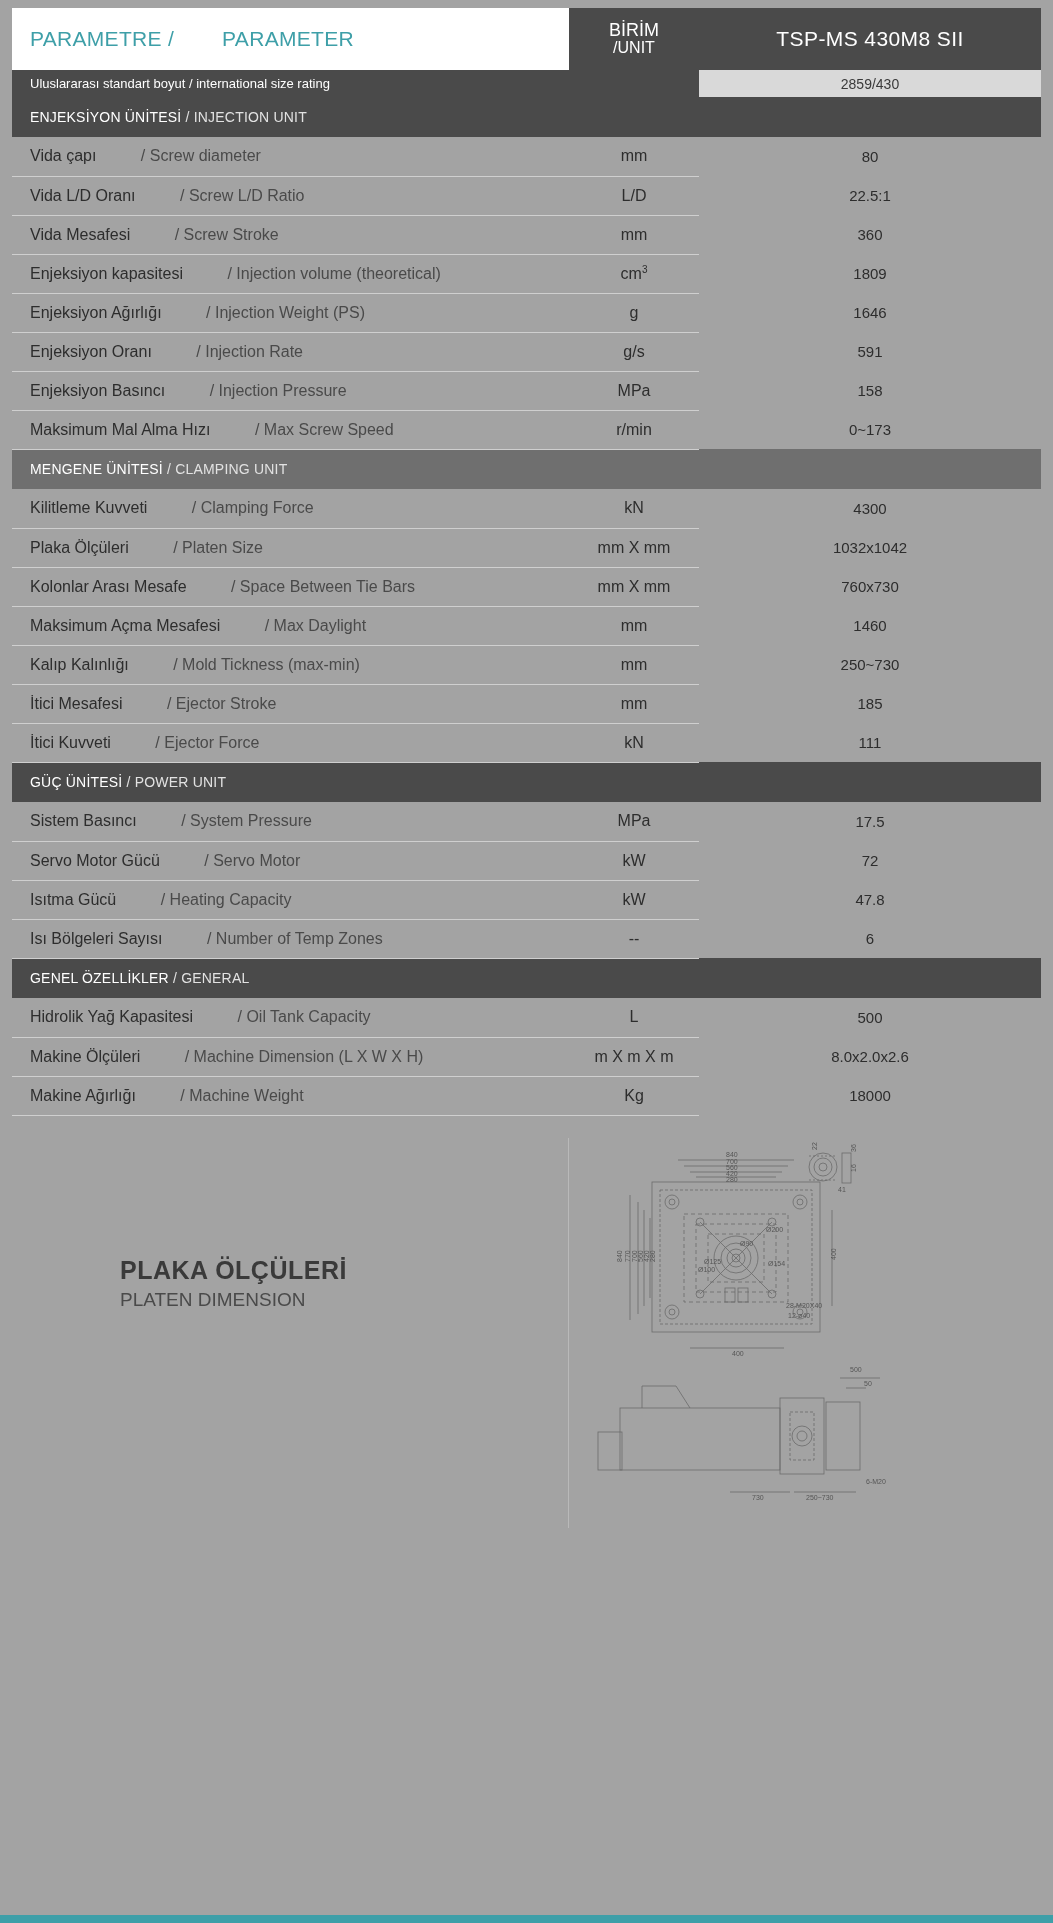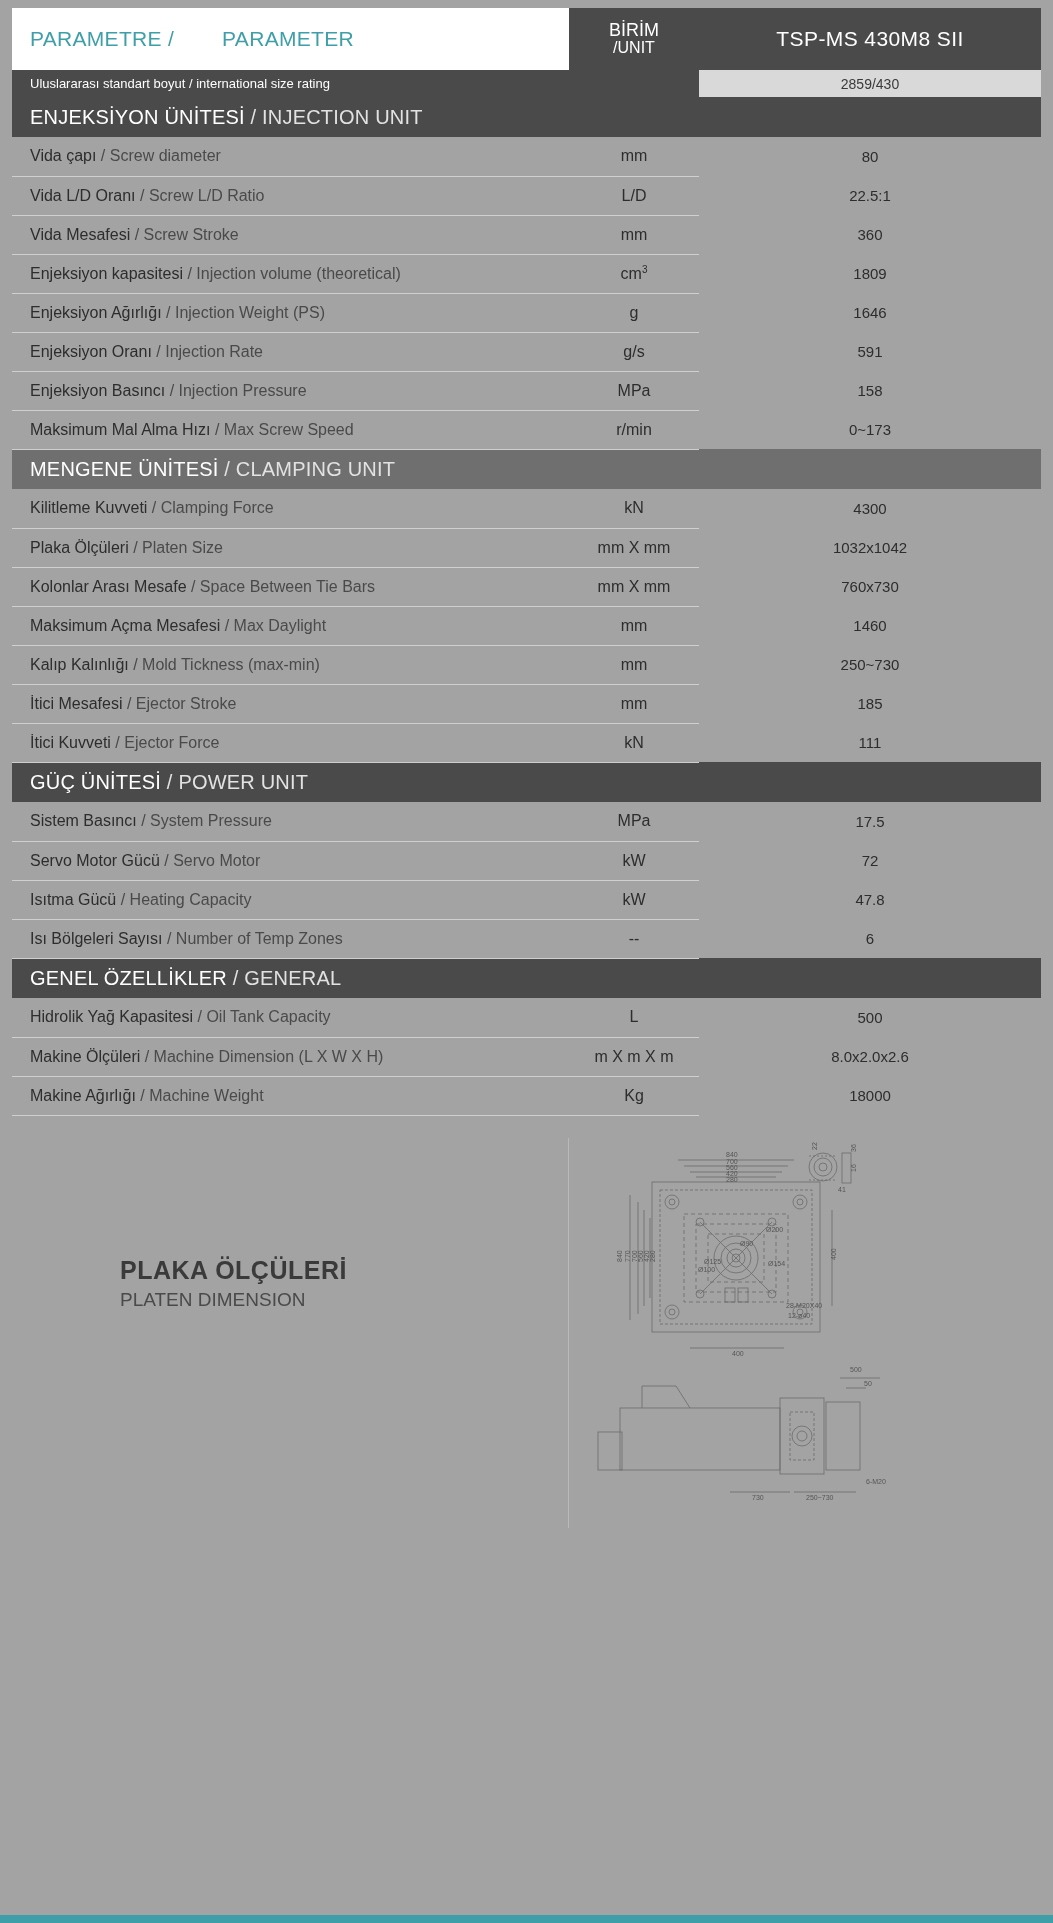--- a/index.html
+++ b/index.html
@@ -81,21 +81,21 @@
   
   tr.section td {
     height: 40px;
     padding: 0;
     border: none;
     vertical-align: middle;
   }
   tr.section td.sec-param {
     background: #6f6f6f;
     color: #ffffff;
-    font-size: 20px;
+    font-size: 14px;
     padding-left: 18px;
     letter-spacing: .2px;
   }
   tr.section.dark td.sec-param { background: #4a4a4a; }
   tr.section td.sec-unit,
   tr.section td.sec-value { background: #6f6f6f; }
   tr.section.dark td.sec-unit { background: #4a4a4a; }
   tr.section.dark td.sec-value { background: #4a4a4a; }
   tr.section.first td.sec-unit,
   tr.section.first td.sec-value { background: #4a4a4a; }
@@ -109,21 +109,21 @@
     vertical-align: middle;
     border: none;
   }
   tr.data td.d-param {
     font-size: 16px;
     color: #2d2d2d;
     padding-left: 18px;
     border-bottom: 1px solid #cfcfcf;
   }
   .p-tr { color: #2d2d2d; }
-  .p-en { color: #4a4a4a; }
+  .p-en { color: #4a4a4a; padding-left: 40px; }
   tr.data td.d-unit {
     text-align: center;
     font-size: 16px;
     color: #2d2d2d;
     border-bottom: 1px solid #cfcfcf;
     margin-top: 12px;
   }
   tr.data td.d-value {
     text-align: center;
     font-size: 15px;

